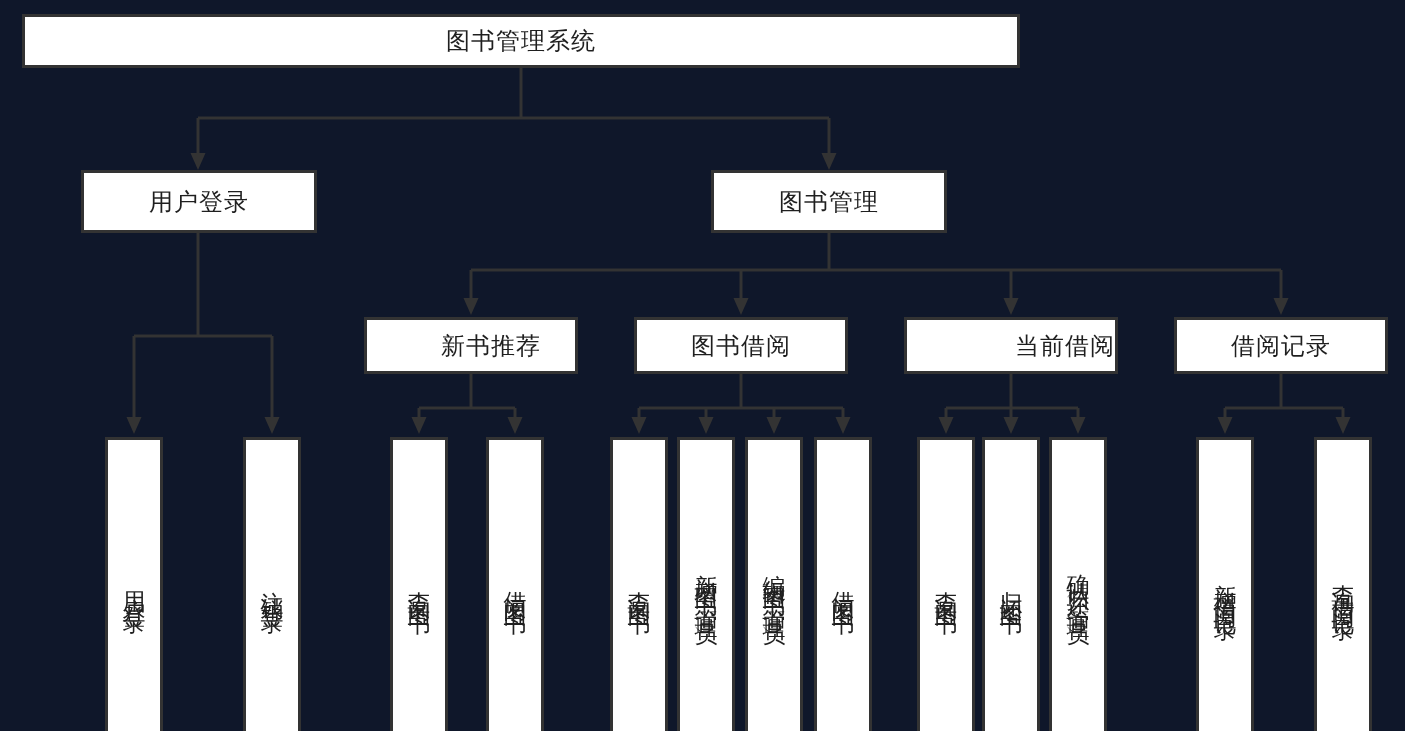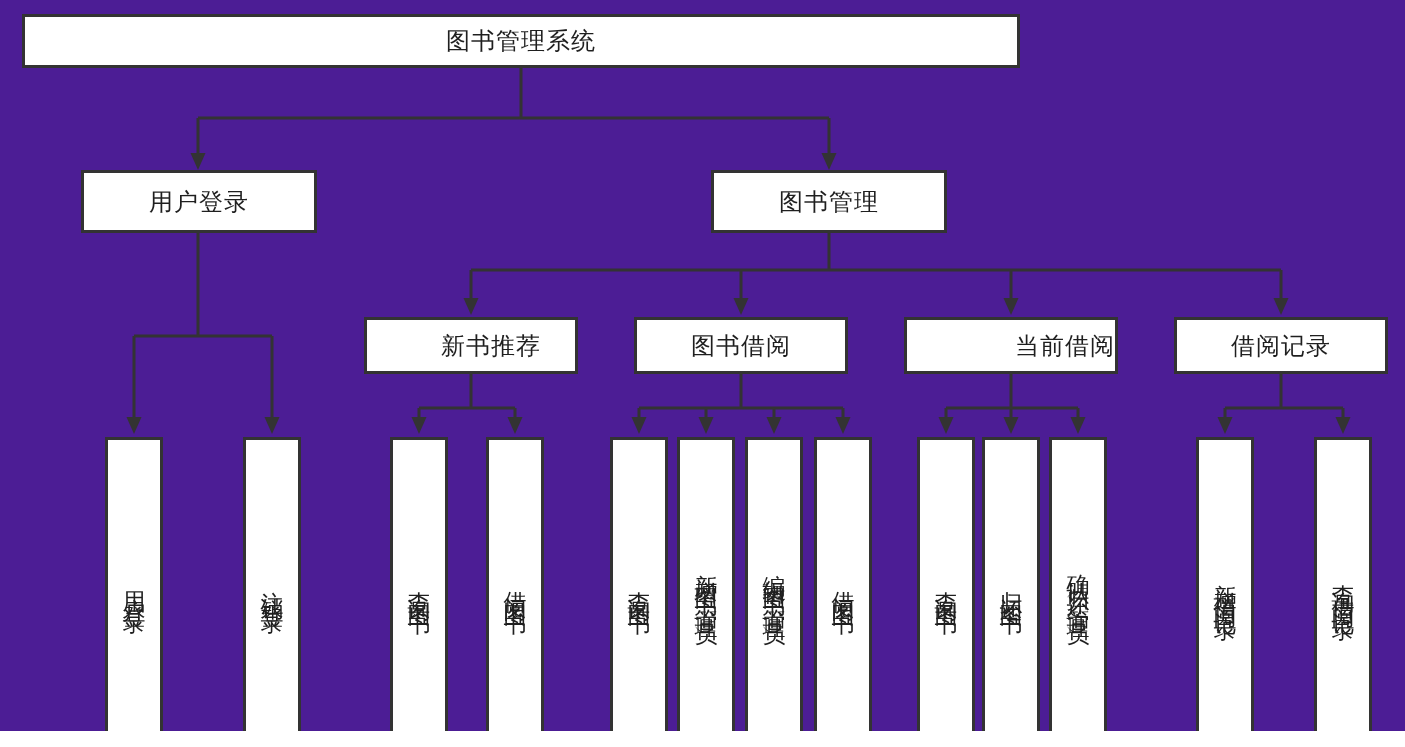--- a/index.html
+++ b/index.html
@@ -1,20 +1,20 @@
 <!DOCTYPE html>
 <html><head>
 <meta charset="utf-8">
 <style>
   html, body { margin: 0; padding: 0; background: #ffffff; }
   .canvas {
     position: relative;
     width: 1405px;
     height: 731px;
-    background: #4c1d95;
+    background: #0f172a;
     font-family: "Liberation Sans", "DejaVu Sans", sans-serif;
     color: #1f1f1f;
     overflow: hidden;
   }
   svg.wires {
     position: absolute;
     left: 0; top: 0;
     width: 1405px; height: 747px;
     z-index: 1;
   }

